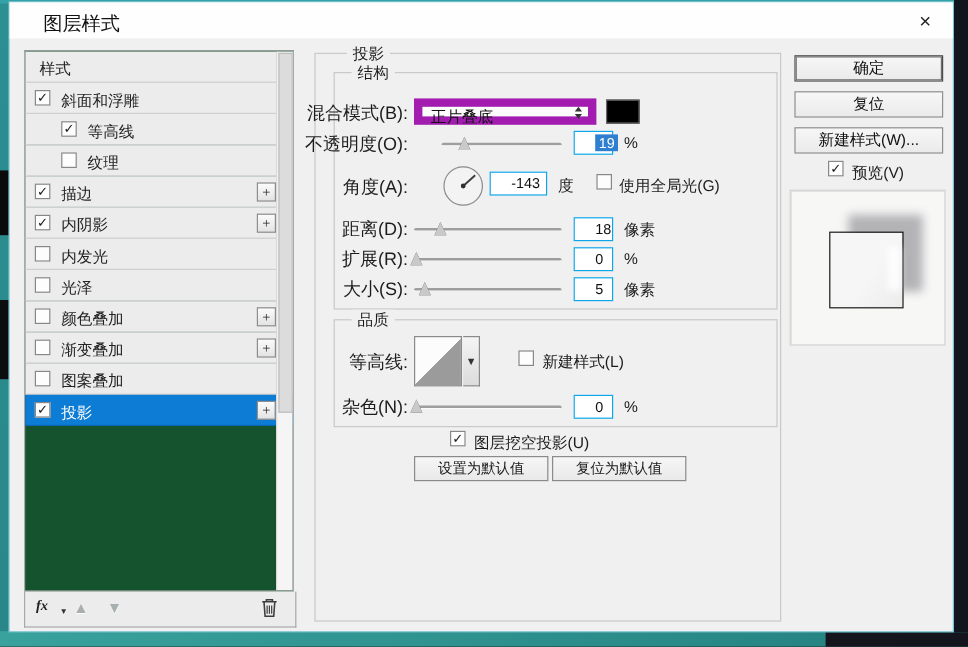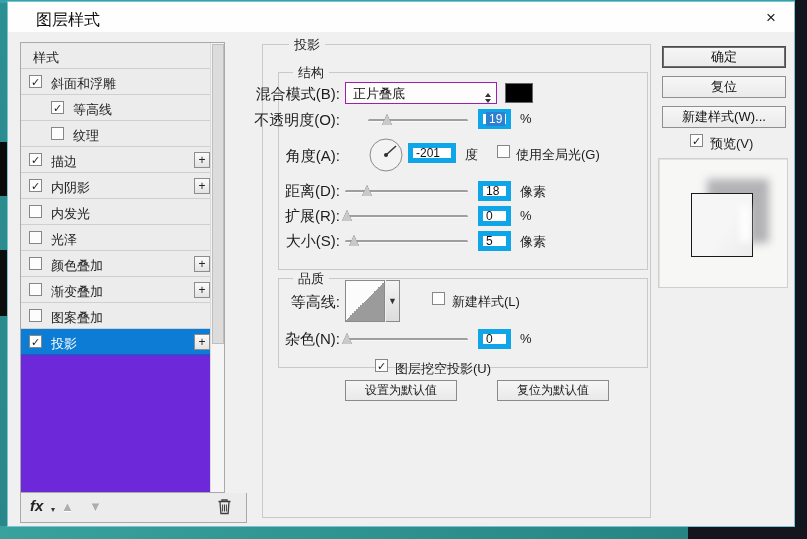--- a/index.html
+++ b/index.html
@@ -21,22 +21,22 @@
   
   .dialog { position:absolute; left:8px; top:2px; width:786px; height:524px;
     background:#f0f0f0; box-shadow:0 0 0 1px #79c3d2; }
   .titlebar { position:absolute; left:0; top:0; width:100%; height:30px; background:#fefefe; }
   .title-text { position:absolute; left:28px; top:8px; font-size:16px; color:#111; }
   .close-btn { position:absolute; right:8px; top:3px; width:30px; height:25px;
     display:flex; align-items:center; justify-content:center;
     font-size:17px; color:#222; cursor:default; }
 
   
-  .stylelist { position:absolute; left:12px; top:40px; width:205px; height:451px;
-    background:#6d28d9; border:1px solid #a9a9a9; overflow:hidden; }
+  .stylelist { position:absolute; left:12px; top:40px; width:225px; height:451px;
+    background:#14532d; border:1px solid #a9a9a9; overflow:hidden;font-family:Liberation Serif, serif; }
   .li-row { position:relative; height:26px; background:#ececec; border-bottom:1px solid #cfcfcf; }
   .li-row.selected { background:#0c7cd5; border-bottom-color:#0a67b5; }
   .li-row.selected .li-label { color:#fff; }
   .li-label { position:absolute; left:30px; top:6px; font-size:13px; color:#232323; }
   .li-label.noCb { left:12px; }
   .li-label.indL { left:52px; }
   .cb { position:absolute; width:13px; height:13px; background:#fdfdfd;
     border:1px solid #878787; text-align:center; }
   .li-row .cb { left:8px; top:6px; }
   .li-row .cb.ind { left:30px; }
@@ -45,55 +45,55 @@
     background:linear-gradient(#fbfbfb,#e3e3e3); border:1px solid #8d8d8d;
     font-size:12px; line-height:14px; text-align:center; color:#222; }
   .list-scrollbar { position:absolute; right:0; top:0; width:14px; height:100%;
     background:#f5f5f5; border-left:1px solid #dadada; }
   .list-scroll-thumb { position:absolute; left:1px; top:1px; width:12px; height:300px;
     background:#dcdcdc; border:1px solid #bdbdbd; }
 
   
   .list-toolbar { position:absolute; left:12px; top:491px; width:227px; height:30px;
     background:#ececec; border:1px solid #a9a9a9; border-top:none; }
-  .fx-glyph { position:absolute; left:9px; top:4px; font-size:15px; font-style:italic;
-    font-weight:bold; color:#222; font-family:Liberation Sans, sans-serif; }
+  .fx-glyph { position:absolute; left:9px; top:4px; font-size:12px; font-style:italic;
+    font-weight:bold; color:#222; font-family:Liberation Serif, serif; }
   .fx-caret { position:absolute; left:30px; top:12px; font-size:8px; color:#333; }
   .arrow-btn { position:absolute; top:6px; font-size:13px; color:#a9aeb0;
     text-shadow:0 1px 0 #fff; }
   .up-a { left:40px; } .dn-a { left:68px; }
   .trash-btn { position:absolute; right:14px; top:5px; }
 
   
   .main-groupbox { position:absolute; left:254px; top:42px; width:389px; height:474px;
     border:1px solid #c9c9c9; }
-  .groupbox { position:absolute; border:1px solid #c9c9c9;margin-top:12px; }
+  .groupbox { position:absolute; border:1px solid #c9c9c9; }
   .gb-legend { position:absolute; top:-9px; left:14px; background:#f0f0f0;
     padding:0 5px; font-size:13px; color:#1c1c1c; }
   .main-legend { font-size:13px; color:#1c1c1c; }
   .gb-struct { left:270px; top:58px; width:370px; height:198px; }
   .gb-quality { left:270px; top:264px; width:370px; height:90px; }
 
   .flabel { position:absolute; width:110px; text-align:right; font-size:15px; color:#1c1c1c; }
   .funit { position:absolute; font-size:13px; color:#1c1c1c; }
 
   .dd { position:absolute; left:337px; top:80px; width:152px; height:22px;
-    background:#fdfdfd; border:1px solid #a21caf; display:flex; align-items:flex-end; }
+    background:#fdfdfd; border:7px solid #a21caf; display:flex; align-items:flex-start; }
   .dd .txt { flex:1; padding-left:7px; font-size:13px; color:#111; }
   .dd .spin { width:16px; display:flex; flex-direction:column; align-items:center; gap:2px; }
   .tri-up { width:0; height:0; border-left:3px solid transparent; border-right:3px solid transparent;
     border-bottom:4px solid #333; }
   .tri-dn { width:0; height:0; border-left:3px solid transparent; border-right:3px solid transparent;
     border-top:4px solid #333; }
   .swatch { position:absolute; left:497px; top:81px; width:28px; height:20px;
     border:1px solid #666; }
 
   .numbox { position:absolute; width:33px; height:20px; background:#fff;
-    border:5px solid #0ea5e9; font-size:12px; color:#111;
-    display:flex; align-items:center; padding-left:3px; }
+    border:1px solid #0ea5e9; font-size:12px; color:#111;
+    display:flex; align-items:center; padding-left:17px; }
   .numbox .hl { background:#2f7fd0; color:#fff; padding:0 3px; }
 
   .slider { position:absolute; height:13px; }
   .slider .track { position:absolute; left:0; right:0; top:6px; height:3px;
     background:#9e9e9e; border-bottom:1px solid #fafafa; border-radius:2px; }
   .slider .thumb { position:absolute; top:1px; width:0; height:0;
     border-left:5px solid transparent; border-right:5px solid transparent;
     border-bottom:11px solid #c9c9c9; filter:drop-shadow(0 0 0.6px #444); }
 
   .dial { position:absolute; left:360px; top:135px; }
@@ -257,21 +257,21 @@
 
   <span class="flabel" style="left:222px; top:145px">角度(A):</span>
   <span class="dial">
     <svg width="36" height="36" viewBox="0 0 36 36">
       <circle cx="18" cy="18" r="16" fill="#f3f3f3" stroke="#8a8a8a"></circle>
       <line x1="18" y1="18" x2="28" y2="9" stroke="#3c3c3c" stroke-width="1.6"></line>
       <circle cx="18" cy="18" r="2" fill="#2e2e2e"></circle>
     </svg>
   </span>
   <div class="numbox" style="left:400px; top:141px; width:48px">
-    <span>-201</span>
+    <span>-143</span>
   </div>
   <span class="funit" style="left:457px; top:144px">度</span>
   <span class="cb" style="left:489px; top:143px"></span>
   <span class="chk-row" style="left:508px; top:144px">使用全局光(G)</span>
 
   <span class="flabel" style="left:222px; top:180px">距离(D):</span>
   <div class="slider" style="left:337px; top:182px; width:123px">
     <div class="track"></div>
       <div class="thumb" style="left:calc(18% - 5px)"></div>
   </div>
@@ -317,21 +317,21 @@
   <div class="numbox" style="left:470px; top:327px">
     <span>0</span>
   </div>
   <span class="funit" style="left:512px; top:329px">%</span>
 
   <span class="cb checked" style="left:367px; top:357px">
     <i>✓</i>
   </span>
   <span class="chk-row" style="left:387px; top:358px">图层挖空投影(U)</span>
   <div class="def-btn" style="left:337px">设置为默认值</div>
-  <div class="def-btn" style="left:489px">复位为默认值</div>
+  <div class="def-btn" style="left:452px">复位为默认值</div>
 
   <div class="act-btn" style="top:74px">复位</div>
   <div class="act-btn default" style="top:44px">确定</div>
   <div class="act-btn" style="top:104px">新建样式(W)...</div>
   <span class="cb checked" style="left:682px; top:132px">
     <i>✓</i>
   </span>
   <span class="chk-row" style="left:702px; top:133px">预览(V)</span>
 
   <div class="preview-panel">

